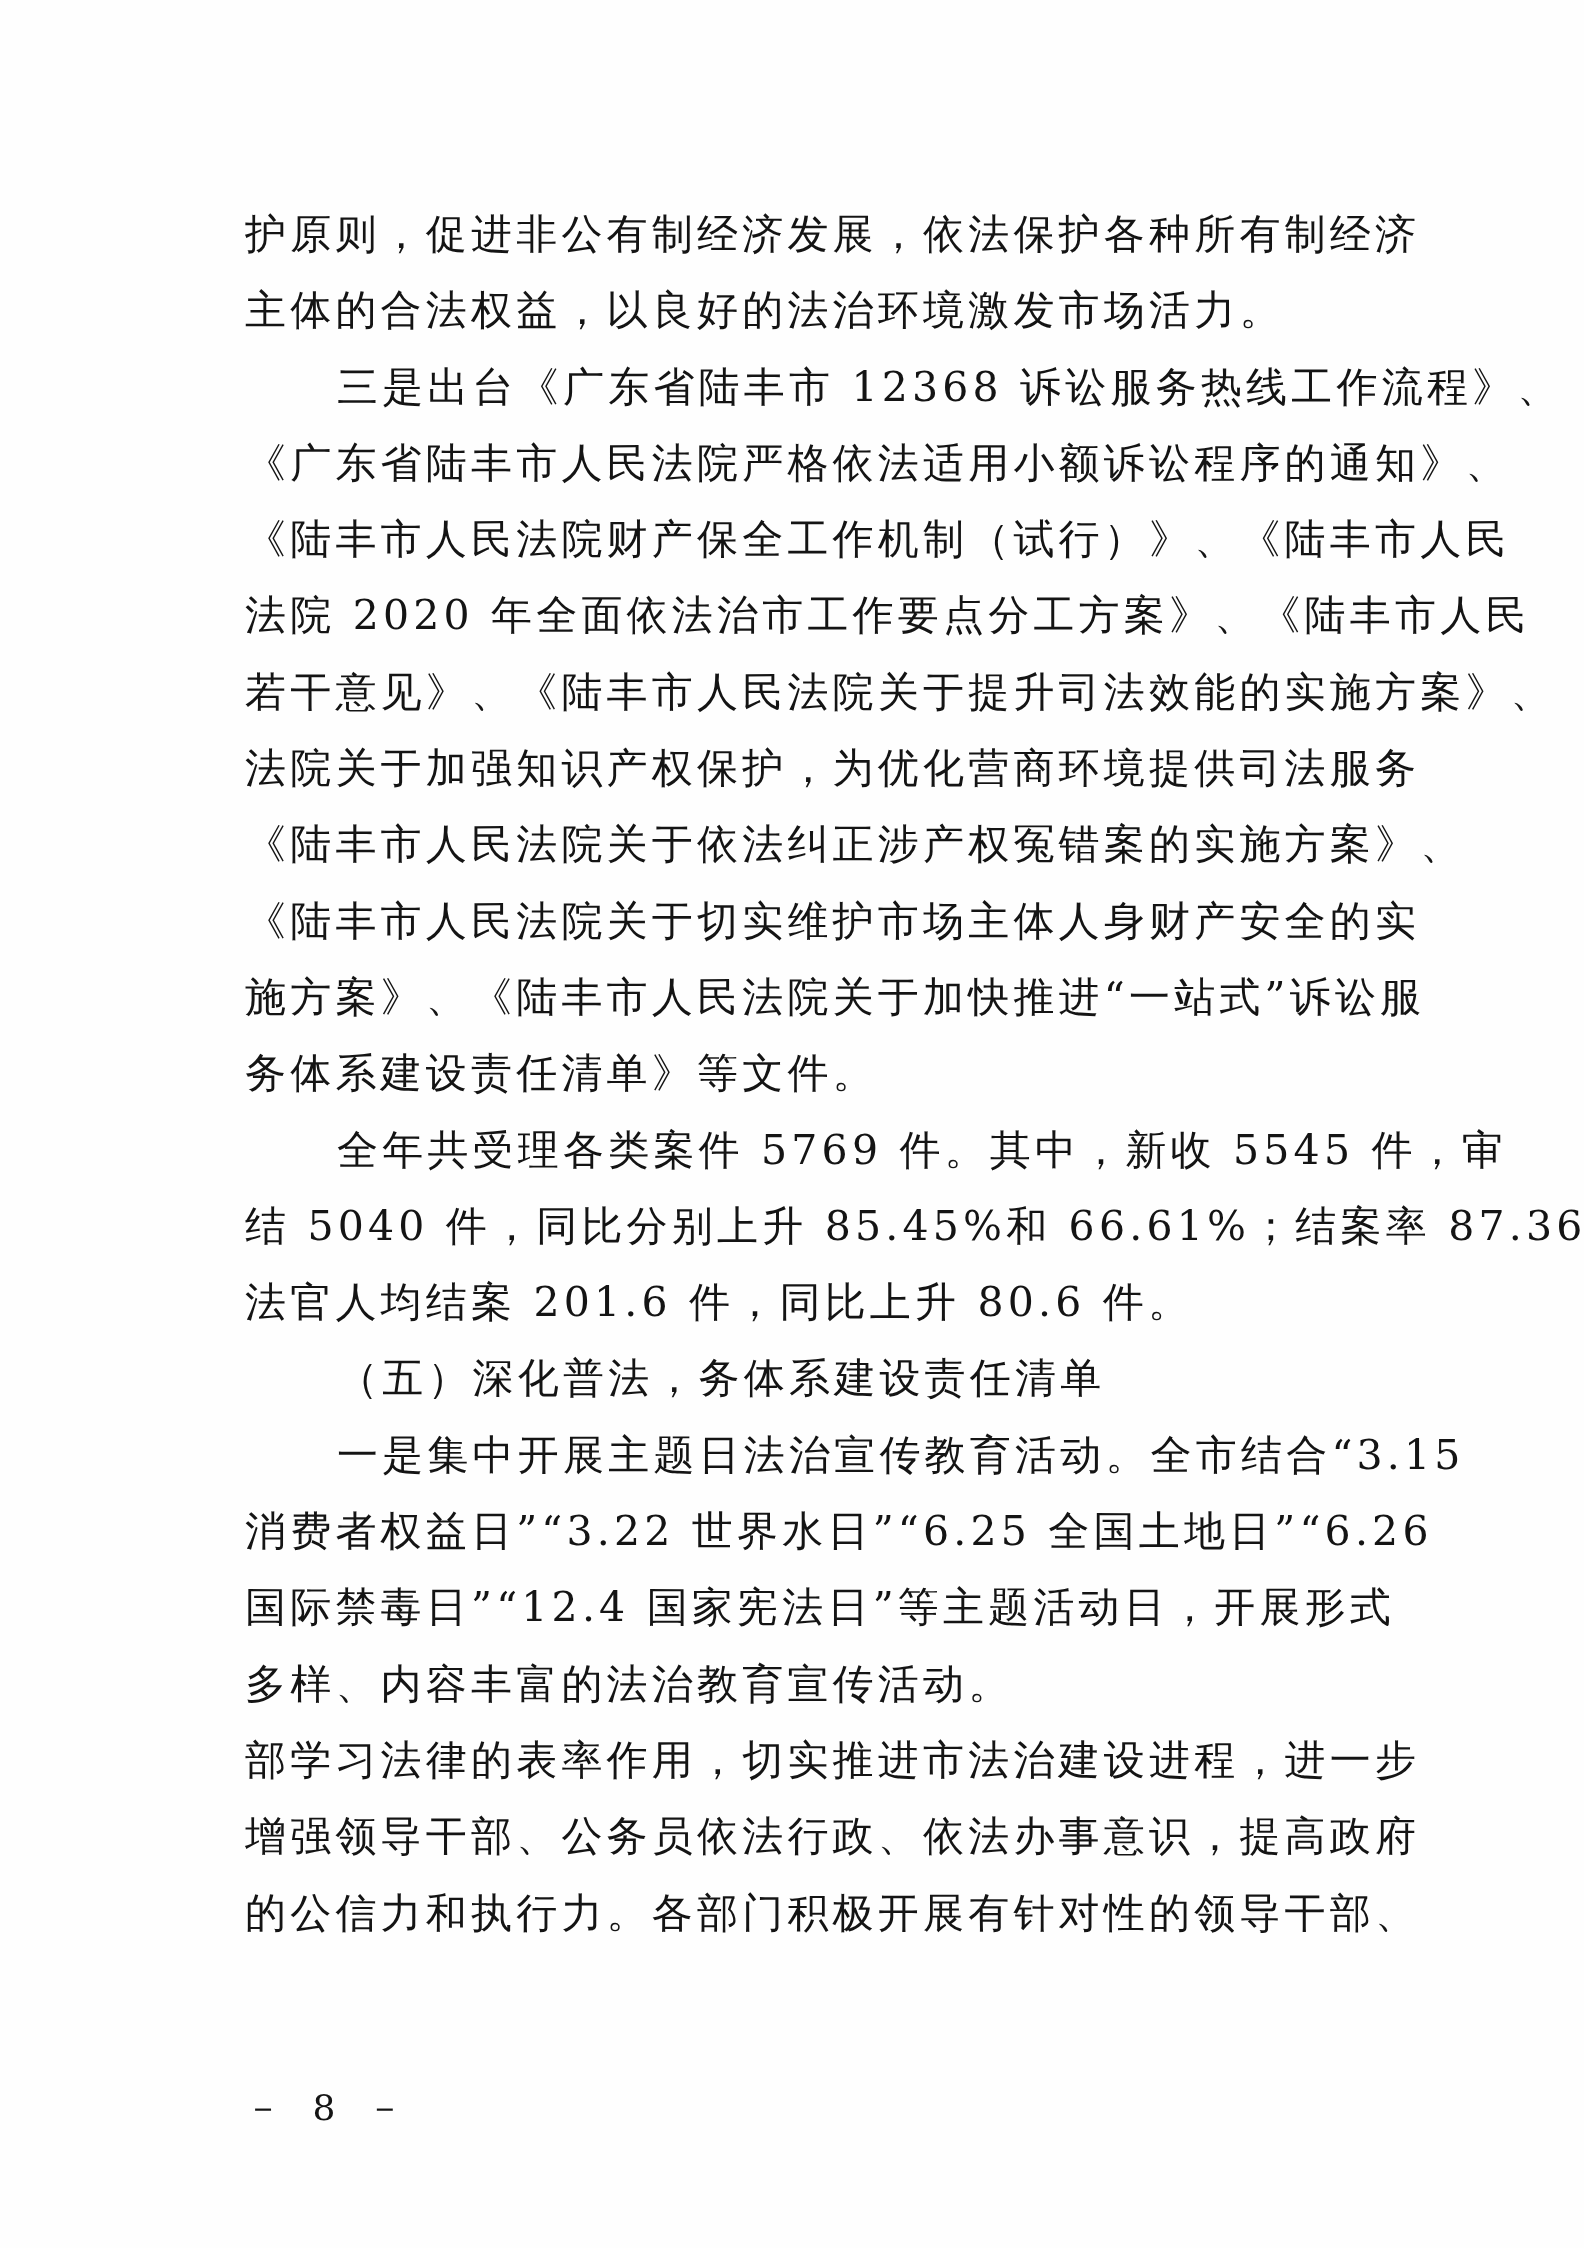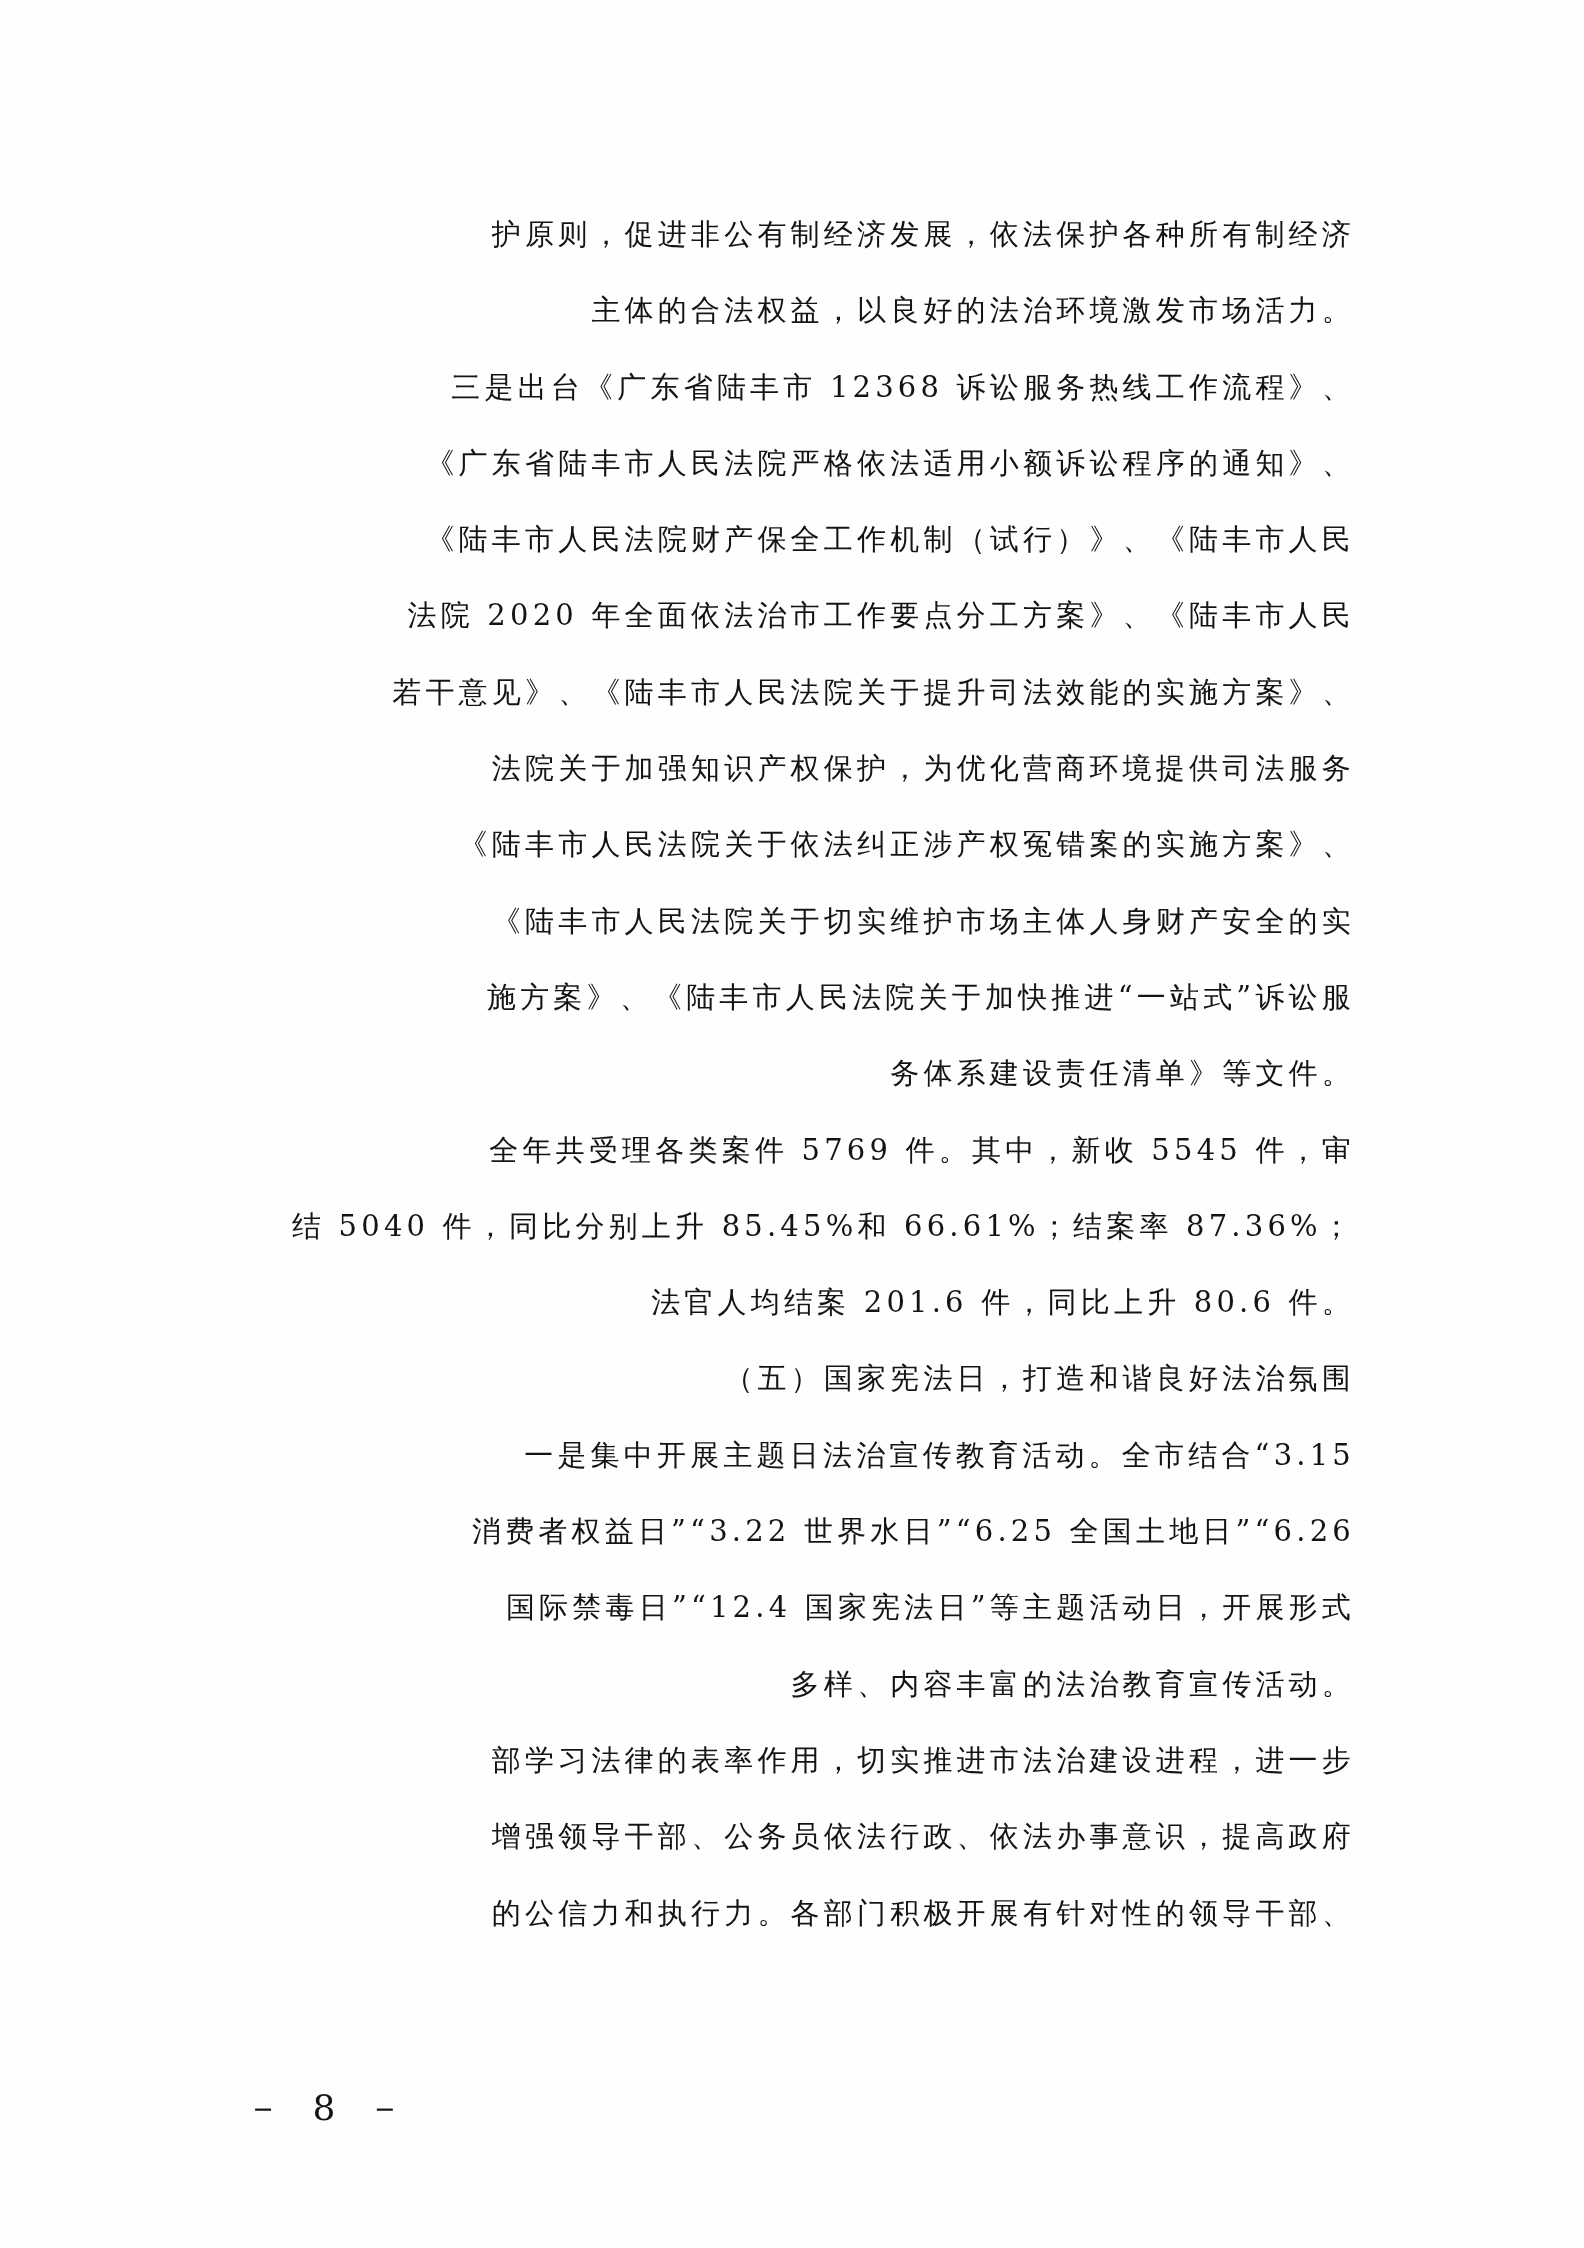--- a/index.html
+++ b/index.html
@@ -24,24 +24,23 @@
     .body-text {
       position: absolute;
       left: 245px;
       top: 204px;
       width: 1110px;
     }
     .line {
       display: block;
       height: 76.3px;
       line-height: 60px;
-      font-size: 29px;
+      font-size: 41px;
       letter-spacing: 4.2px;
       white-space: nowrap;
-      text-align: right;
     }
     .indent { padding-left: 92px; }
     .page-number {
       position: absolute;
       left: 245px;
       top: 2088px;
       font-size: 36px;
       letter-spacing: 10px;
       line-height: 40px;
       white-space: nowrap;
@@ -60,21 +59,21 @@
     <span class="line">法院 2020 年全面依法治市工作要点分工方案》、《陆丰市人民</span>
     <span class="line">若干意见》、《陆丰市人民法院关于提升司法效能的实施方案》、</span>
     <span class="line">法院关于加强知识产权保护，为优化营商环境提供司法服务</span>
     <span class="line">《陆丰市人民法院关于依法纠正涉产权冤错案的实施方案》、</span>
     <span class="line">《陆丰市人民法院关于切实维护市场主体人身财产安全的实</span>
     <span class="line">施方案》、《陆丰市人民法院关于加快推进“一站式”诉讼服</span>
     <span class="line">务体系建设责任清单》等文件。</span>
     <span class="line indent">全年共受理各类案件 5769 件。其中，新收 5545 件，审</span>
     <span class="line">结 5040 件，同比分别上升 85.45%和 66.61%；结案率 87.36%；</span>
     <span class="line">法官人均结案 201.6 件，同比上升 80.6 件。</span>
-    <span class="line indent">（五）国家宪法日，打造和谐良好法治氛围</span>
+    <span class="line indent">（五）深化普法，务体系建设责任清单</span>
     <span class="line indent">一是集中开展主题日法治宣传教育活动。全市结合“3.15</span>
     <span class="line">消费者权益日”“3.22 世界水日”“6.25 全国土地日”“6.26</span>
     <span class="line">国际禁毒日”“12.4 国家宪法日”等主题活动日，开展形式</span>
     <span class="line">多样、内容丰富的法治教育宣传活动。</span>
     <span class="line">部学习法律的表率作用，切实推进市法治建设进程，进一步</span>
     <span class="line">增强领导干部、公务员依法行政、依法办事意识，提高政府</span>
     <span class="line">的公信力和执行力。各部门积极开展有针对性的领导干部、</span>
   </div>
 
   <div class="page-number">－ 8 －</div>

